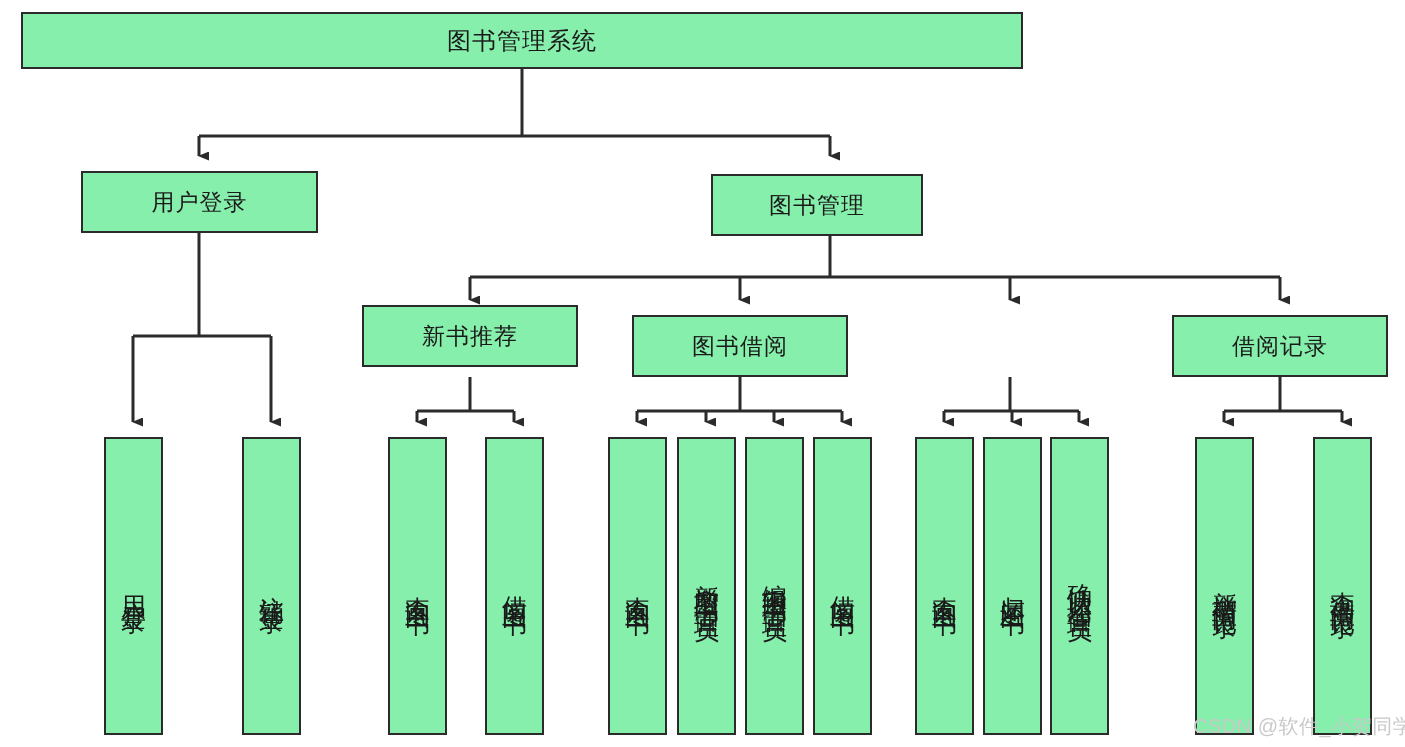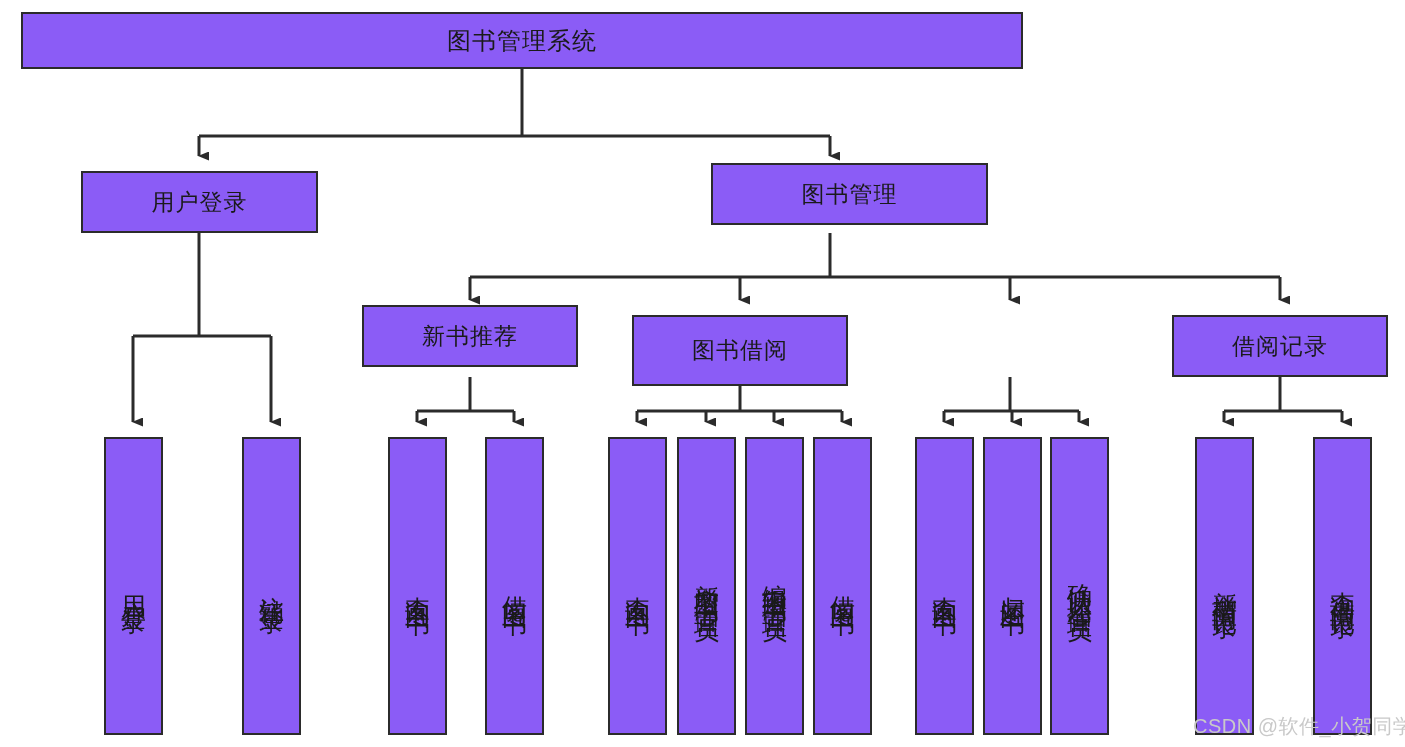--- a/index.html
+++ b/index.html
@@ -23,21 +23,21 @@
     position: absolute;
     top: 0;
     left: 0;
     width: 1405px;
     height: 747px;
     pointer-events: none;
   }
   .node {
     position: absolute;
     box-sizing: border-box;
-    background: #8b5cf6;
+    background: #86efac;
     border: 2.5px solid #2b2b2b;
     display: flex;
     align-items: center;
     justify-content: center;
     text-align: center;
   }
   .node-label {
     color: #1a1a1a;
     letter-spacing: 1px;
     line-height: 1.15;
@@ -132,28 +132,28 @@
     </g>
   </svg>
 
   <div class="node horiz root" style="left:21px; top:12px; width:1002px; height:57px;">
     <span class="node-label">图书管理系统</span>
   </div>
 
   <div class="node horiz" style="left:81px; top:171px; width:237px; height:62px;">
     <span class="node-label">用户登录</span>
   </div>
-  <div class="node horiz" style="left:711px; top:163px; width:277px; height:62px;">
+  <div class="node horiz" style="left:711px; top:174px; width:212px; height:62px;">
     <span class="node-label">图书管理</span>
   </div>
 
   <div class="node horiz" style="left:362px; top:305px; width:216px; height:62px;">
     <span class="node-label">新书推荐</span>
   </div>
-  <div class="node horiz" style="left:632px; top:315px; width:216px; height:71px;">
+  <div class="node horiz" style="left:632px; top:315px; width:216px; height:62px;">
     <span class="node-label">图书借阅</span>
   </div>
   <div class="node horiz" style="left:1172px; top:315px; width:216px; height:62px;">
     <span class="node-label">借阅记录</span>
   </div>
 
   <div class="node vert" style="left:104px; top:437px; width:59px; height:298px;">
     <span class="node-label">用户登录</span>
   </div>
   <div class="node vert" style="left:242px; top:437px; width:59px; height:298px;">

